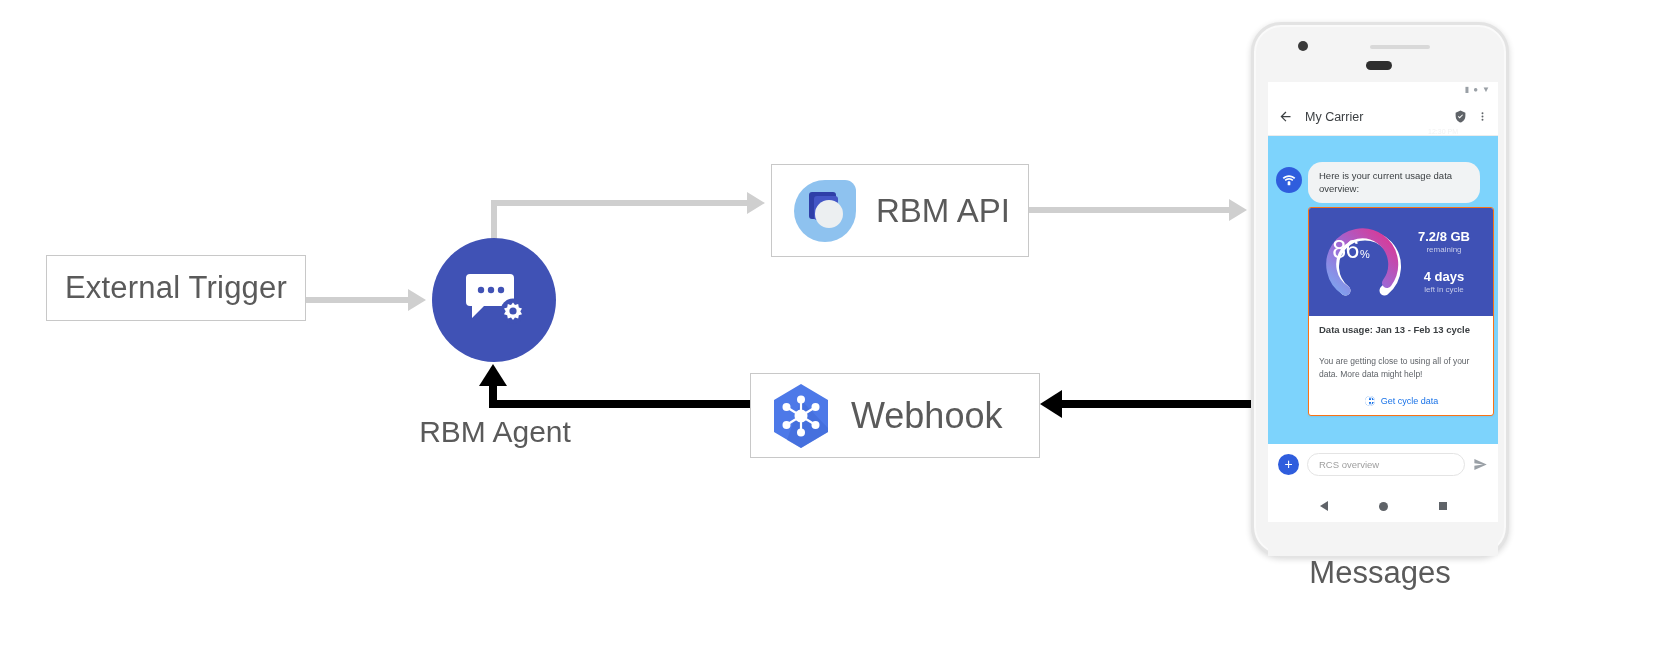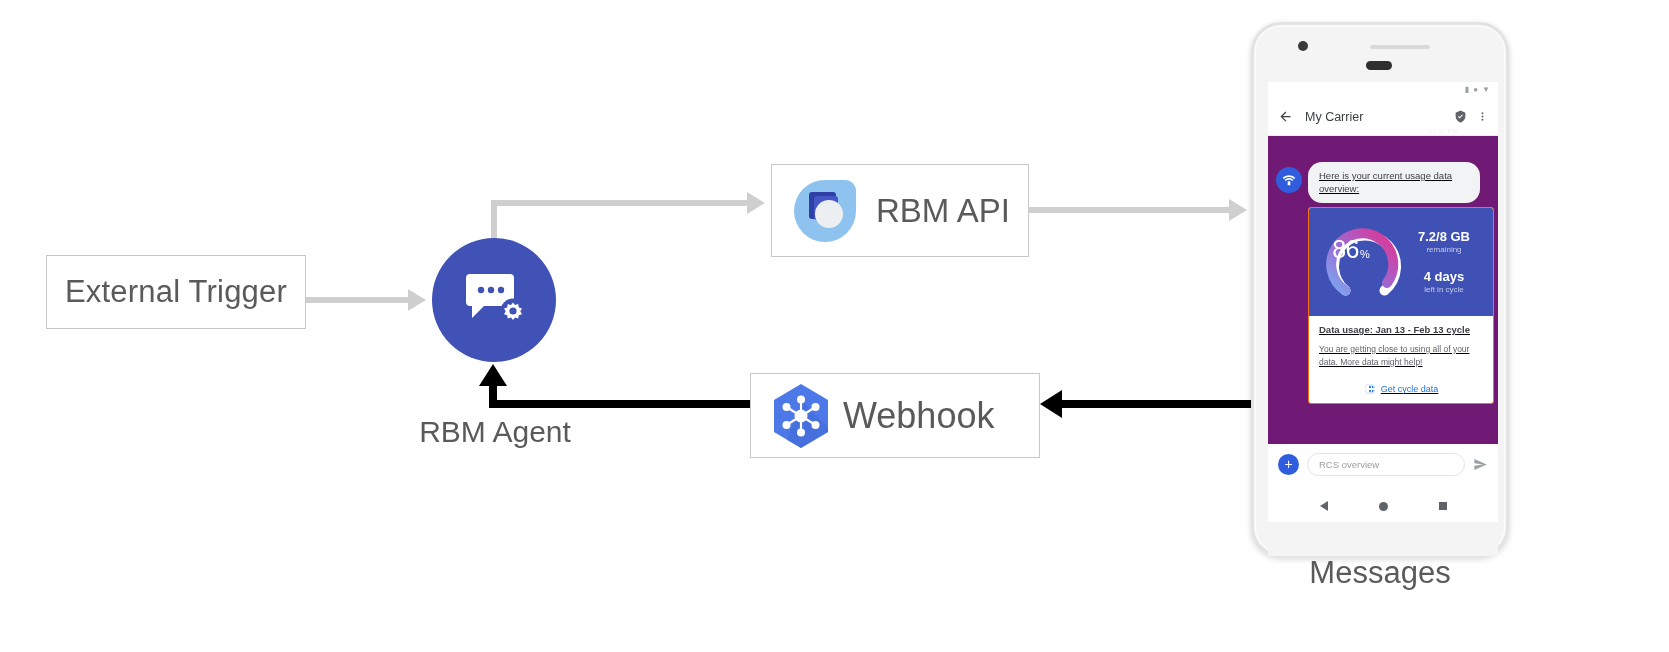--- a/index.html
+++ b/index.html
@@ -19,29 +19,29 @@
     display: flex;
     align-items: center;
   }
   .node-label {
     font-weight: 300;
     color: #5a5a5a;
     white-space: nowrap;
   }
 
   
-  #external-trigger { left: 46px; top: 255px; width: 260px; height: 74px; justify-content: center; }
+  #external-trigger { left: 46px; top: 255px; width: 260px; height: 66px; justify-content: center; }
   #external-trigger .node-label { font-size: 31px; letter-spacing: .2px; }
 
   
   #rbm-api-box { left: 771px; top: 164px; width: 258px; height: 93px; padding-left: 16px; gap: 14px; }
   #rbm-api-box .node-label { font-size: 33px; }
 
   
-  #webhook-box { left: 750px; top: 373px; width: 290px; height: 85px; padding-left: 16px; gap: 8px; }
+  #webhook-box { left: 750px; top: 373px; width: 290px; height: 85px; padding-left: 16px; gap: 16px; }
   #webhook-box .node-label { font-size: 36px; }
 
   
   #rbm-agent {
     position: absolute; left: 432px; top: 238px;
     width: 124px; height: 124px; border-radius: 50%;
     background: #4052b5;
     display: flex; align-items: center; justify-content: center;
   }
   #rbm-agent-label {
@@ -78,21 +78,21 @@
   #status-bar { height: 16px; display:flex; align-items:center; justify-content:flex-end; padding-right:8px; gap:4px; background:#fff; }
   .sb-icon { color:#9aa0a6; font-size:8px; line-height:8px; }
 
   
   #app-bar { height: 38px; display:flex; align-items:center; padding: 0 10px; gap:12px; border-bottom:1px solid #ececec; background:#fff; position:relative; }
   #app-bar-title { font-size: 12.5px; color:#3c4043; font-weight:400; }
   .appbar-right { margin-left:auto; display:flex; align-items:center; gap:10px; }
   #app-bar-time { position:absolute; right: 40px; top: 30px; font-size:7px; color:#f2f2f2; }
 
   
-  #convo { padding: 26px 10px 0 8px; background:#701a75; height: 332px; position:relative;text-decoration:underline; }
+  #convo { padding: 26px 10px 0 8px; background:#7dd3fc; height: 332px; position:relative; }
   #msg-row { display:flex; align-items:flex-start; gap:6px; }
   #brand-avatar {
     width:26px; height:26px; border-radius:50%; background:#2f5ddd; flex:none;
     display:flex; align-items:center; justify-content:center; margin-top:5px;
   }
   #msg-bubble {
     background:#f1f3f4; border-radius:14px; padding:7px 11px;
     font-size:9.5px; line-height:1.42; color:#3c4043; max-width:172px;
   }
   
@@ -112,21 +112,21 @@
     color:#fff;
   }
   #gauge-pct .num { font-size:25px; font-weight:300; letter-spacing:-.5px; }
   #gauge-pct .sym { font-size:11px; font-weight:300; margin-left:1px; margin-top:8px; }
   #hero-right { position:absolute; right: 10px; top: 0; height:100%; width: 78px;
     display:flex; flex-direction:column; justify-content:center; gap:14px; text-align:center; }
   .hero-stat .big { font-size:13px; font-weight:bold; color:#fff; line-height:1.2; }
   .hero-stat .small { font-size:8px; color:#c5cae9; line-height:1.3; }
 
   #card-body { padding: 8px 10px 6px 10px; }
-  #card-title { font-size:9.5px; font-weight:bold; color:#3c4043; margin-bottom:8px; }
+  #card-title { font-size:9.5px; font-weight:bold; color:#3c4043; margin-bottom:20px; }
   #card-desc { font-size:8.5px; line-height:1.5; color:#5f6368; }
   #card-action { display:flex; align-items:center; justify-content:center; gap:5px; padding:9px 0 8px 0; }
   #card-action .txt { font-size:9px; color:#1a73e8; font-weight:500; }
 
   
   #composer { position:absolute; left:0; bottom:38px; width:100%; height:40px;
     display:flex; align-items:center; gap:8px; padding:0 10px; background:#fff; }
   #plus-btn { width:21px; height:21px; border-radius:50%; background:#2f5ddd; color:#fff;
     display:flex; align-items:center; justify-content:center; font-size:14px; line-height:1; flex:none; }
   #rcs-input { flex:1; height:23px; border:1px solid #e4e4e4; border-radius:12px;

